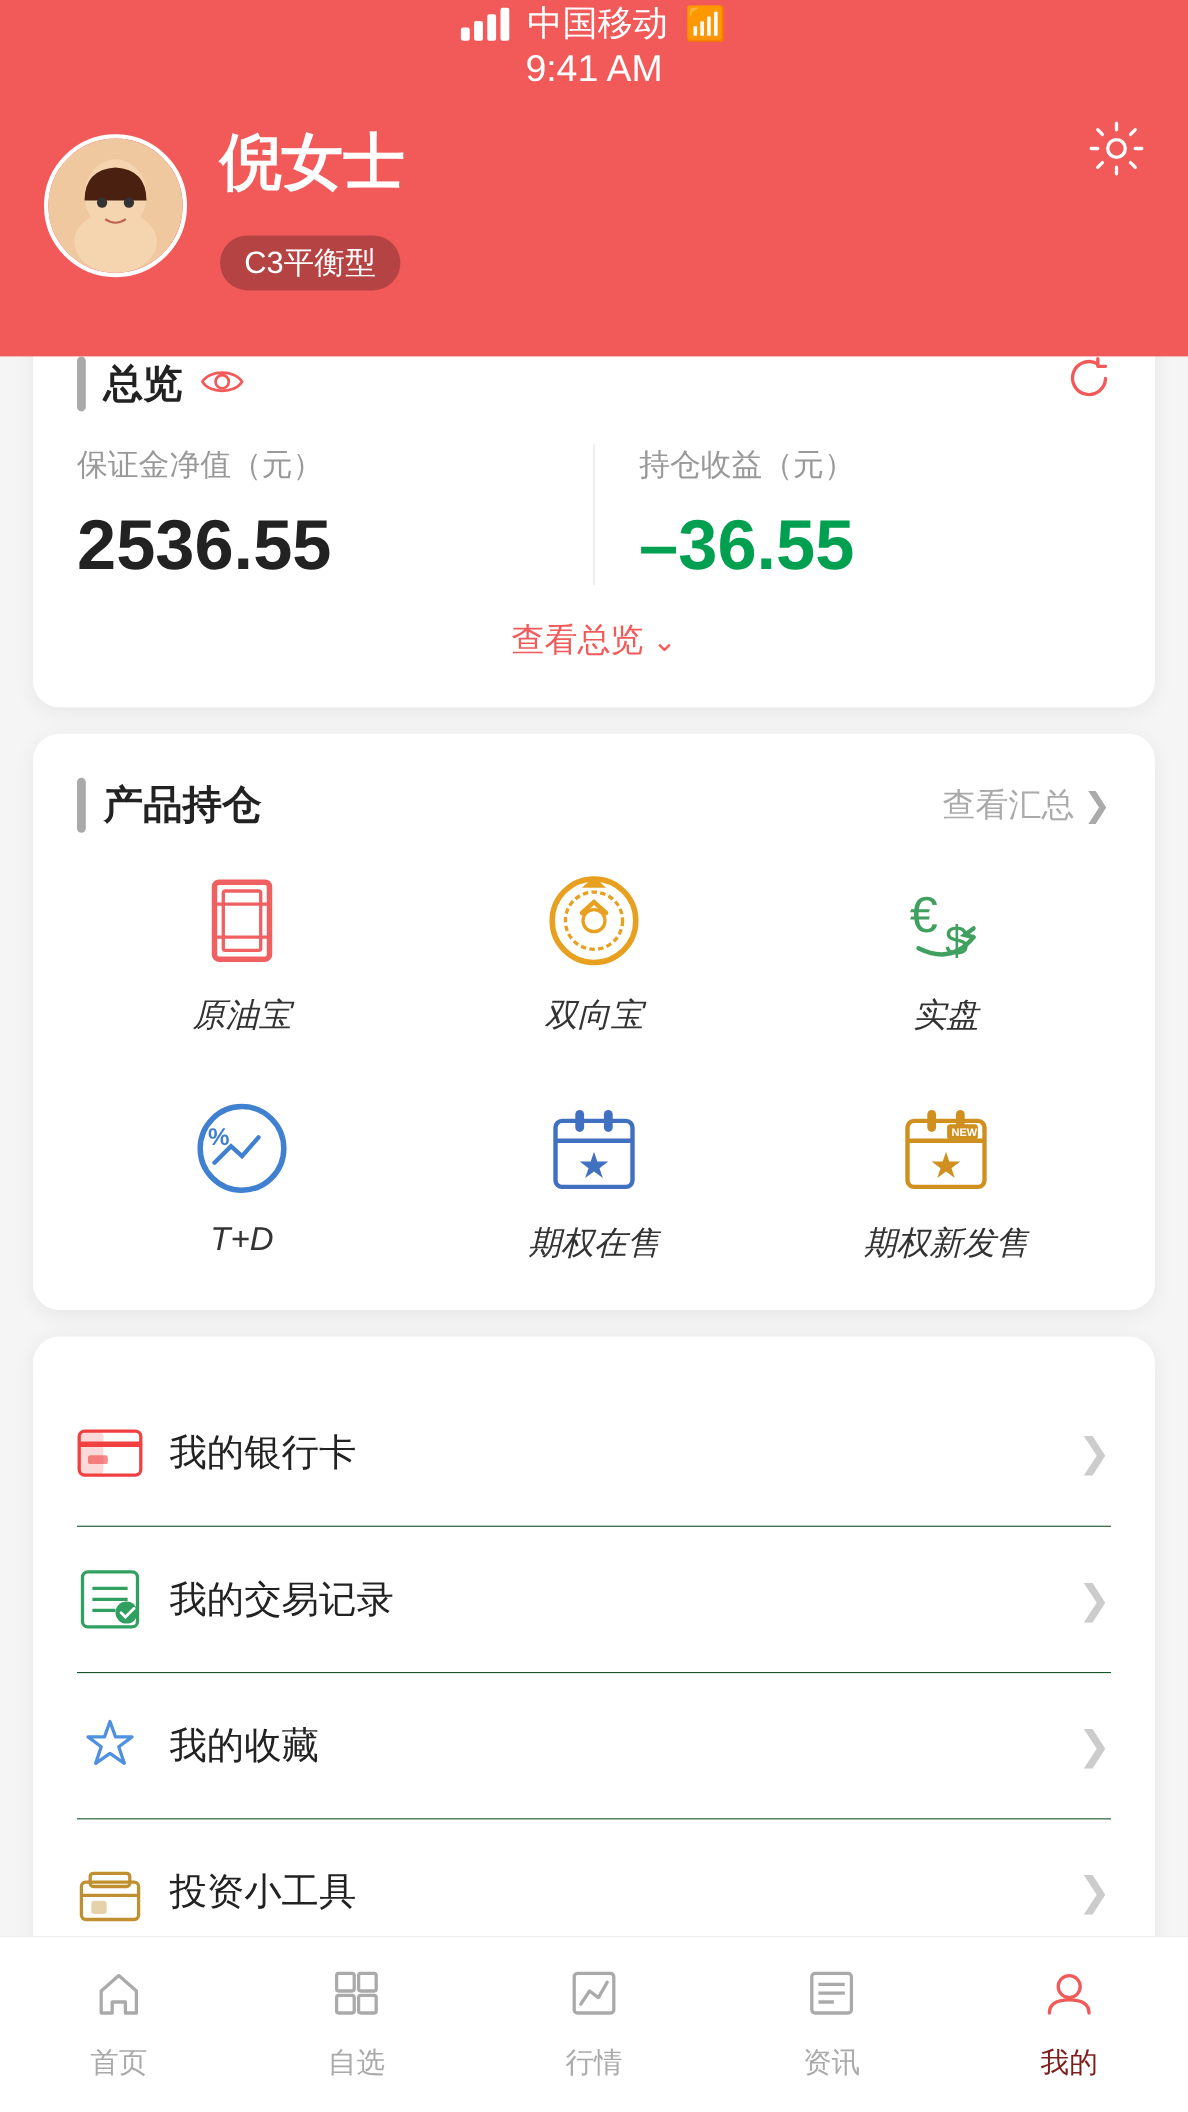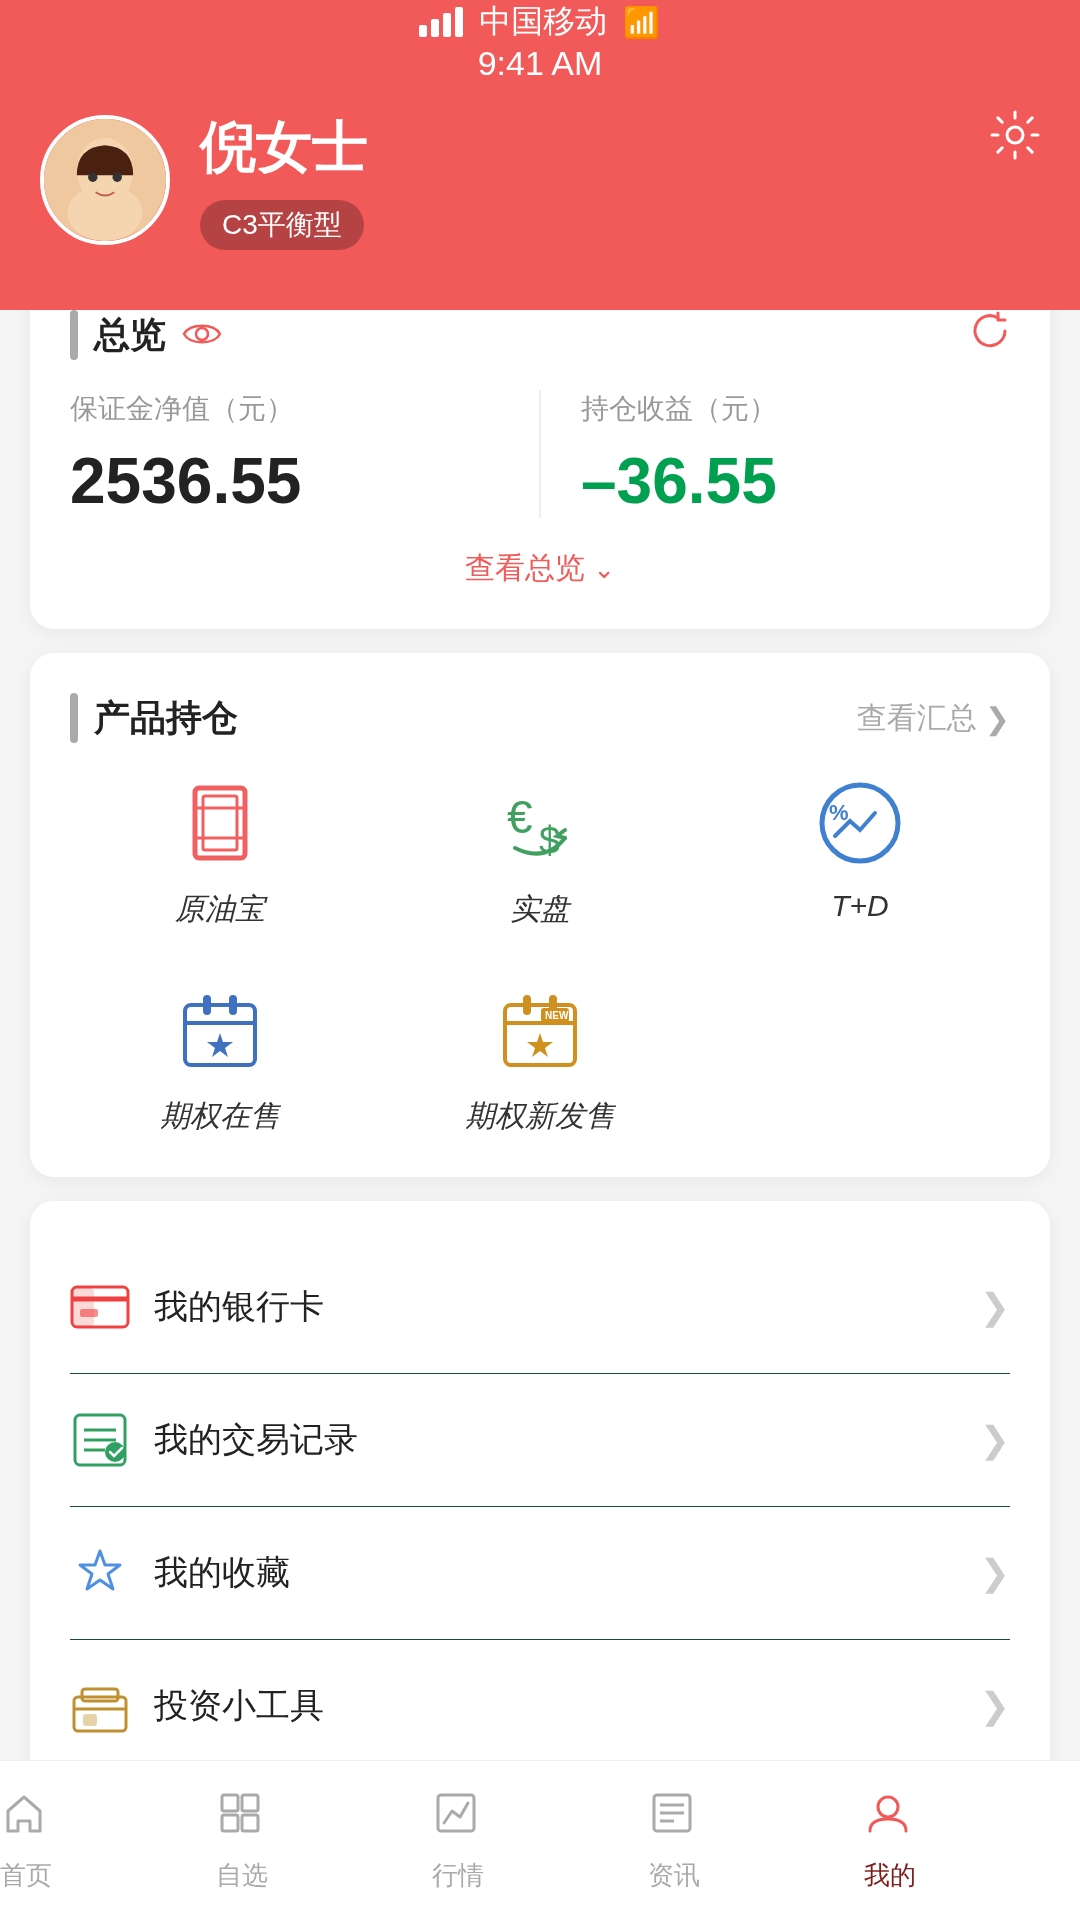--- a/index.html
+++ b/index.html
@@ -76,21 +76,21 @@
       width: 100%; height: 100%;
       background: linear-gradient(135deg, #f0d0b0, #e0a080);
       display: flex; align-items: center; justify-content: center;
       font-size: 60px;
     }
     .user-info { flex: 1; }
     .user-name {
       color: white;
       font-size: 56px;
       font-weight: bold;
-      margin-bottom: 14px;
+      margin-bottom: 28px;
       font-family: Liberation Serif, serif;
     }
     .user-tag {
       display: inline-block;
       background: rgba(0,0,0,0.25);
       color: white;
       font-size: 28px;
       padding: 6px 22px;
       border-radius: 30px;
     }
@@ -246,20 +246,21 @@
       height: 160px;
       background: white;
       border-top: 1px solid #eee;
       display: flex;
       align-items: center;
     }
     .nav-item {
       flex: 1;
       display: flex;
       flex-direction: column;
+      align-items: center;
       gap: 10px;
     }
     .nav-icon {
       font-size: 48px;
       color: #aaa;
     }
     .nav-icon.active { color: #f25a5a; }
     .nav-label {
       font-size: 26px;
       color: #aaa;
@@ -382,20 +383,32 @@
           <svg width="90" height="90" viewBox="0 0 90 90" fill="none" xmlns="http://www.w3.org/2000/svg">
             <rect x="20" y="10" width="50" height="70" rx="4" stroke="#f06060" stroke-width="5" fill="none"></rect>
             <rect x="28" y="18" width="34" height="54" rx="2" stroke="#f06060" stroke-width="3" fill="none"></rect>
             <line x1="20" y1="30" x2="70" y2="30" stroke="#f06060" stroke-width="3"></line>
             <line x1="20" y1="60" x2="70" y2="60" stroke="#f06060" stroke-width="3"></line>
           </svg>
         </div>
         <span class="product-label">原油宝</span>
       </div>
 
+      <div class="product-item">
+        <div class="product-icon icon-shuangxiangbao">
+          <svg width="90" height="90" viewBox="0 0 90 90" fill="none" xmlns="http://www.w3.org/2000/svg">
+            <circle cx="45" cy="45" r="38" stroke="#e8a020" stroke-width="5" fill="none"></circle>
+            <circle cx="45" cy="45" r="26" stroke="#e8a020" stroke-width="3" fill="none" stroke-dasharray="5,3"></circle>
+            <path d="M34 38 L45 28 L56 38" stroke="#e8a020" stroke-width="4" fill="none" stroke-linecap="round"></path>
+            <circle cx="45" cy="45" r="10" fill="none" stroke="#e8a020" stroke-width="3"></circle>
+            <path d="M34 15 L45 5 L56 15" fill="#e8a020"></path>
+          </svg>
+        </div>
+        <span class="product-label">双向宝</span>
+      </div>
 
       <div class="product-item">
         <div class="product-icon icon-shipan">
           <svg width="90" height="90" viewBox="0 0 90 90" fill="none" xmlns="http://www.w3.org/2000/svg">
 
             <text x="12" y="55" font-size="46" fill="#40a060">€</text>
 
             <text x="44" y="76" font-size="38" fill="#40a060">$</text>
 
             <path d="M20 70 Q50 85 70 60" stroke="#40a060" stroke-width="4" fill="none" stroke-linecap="round"></path>

